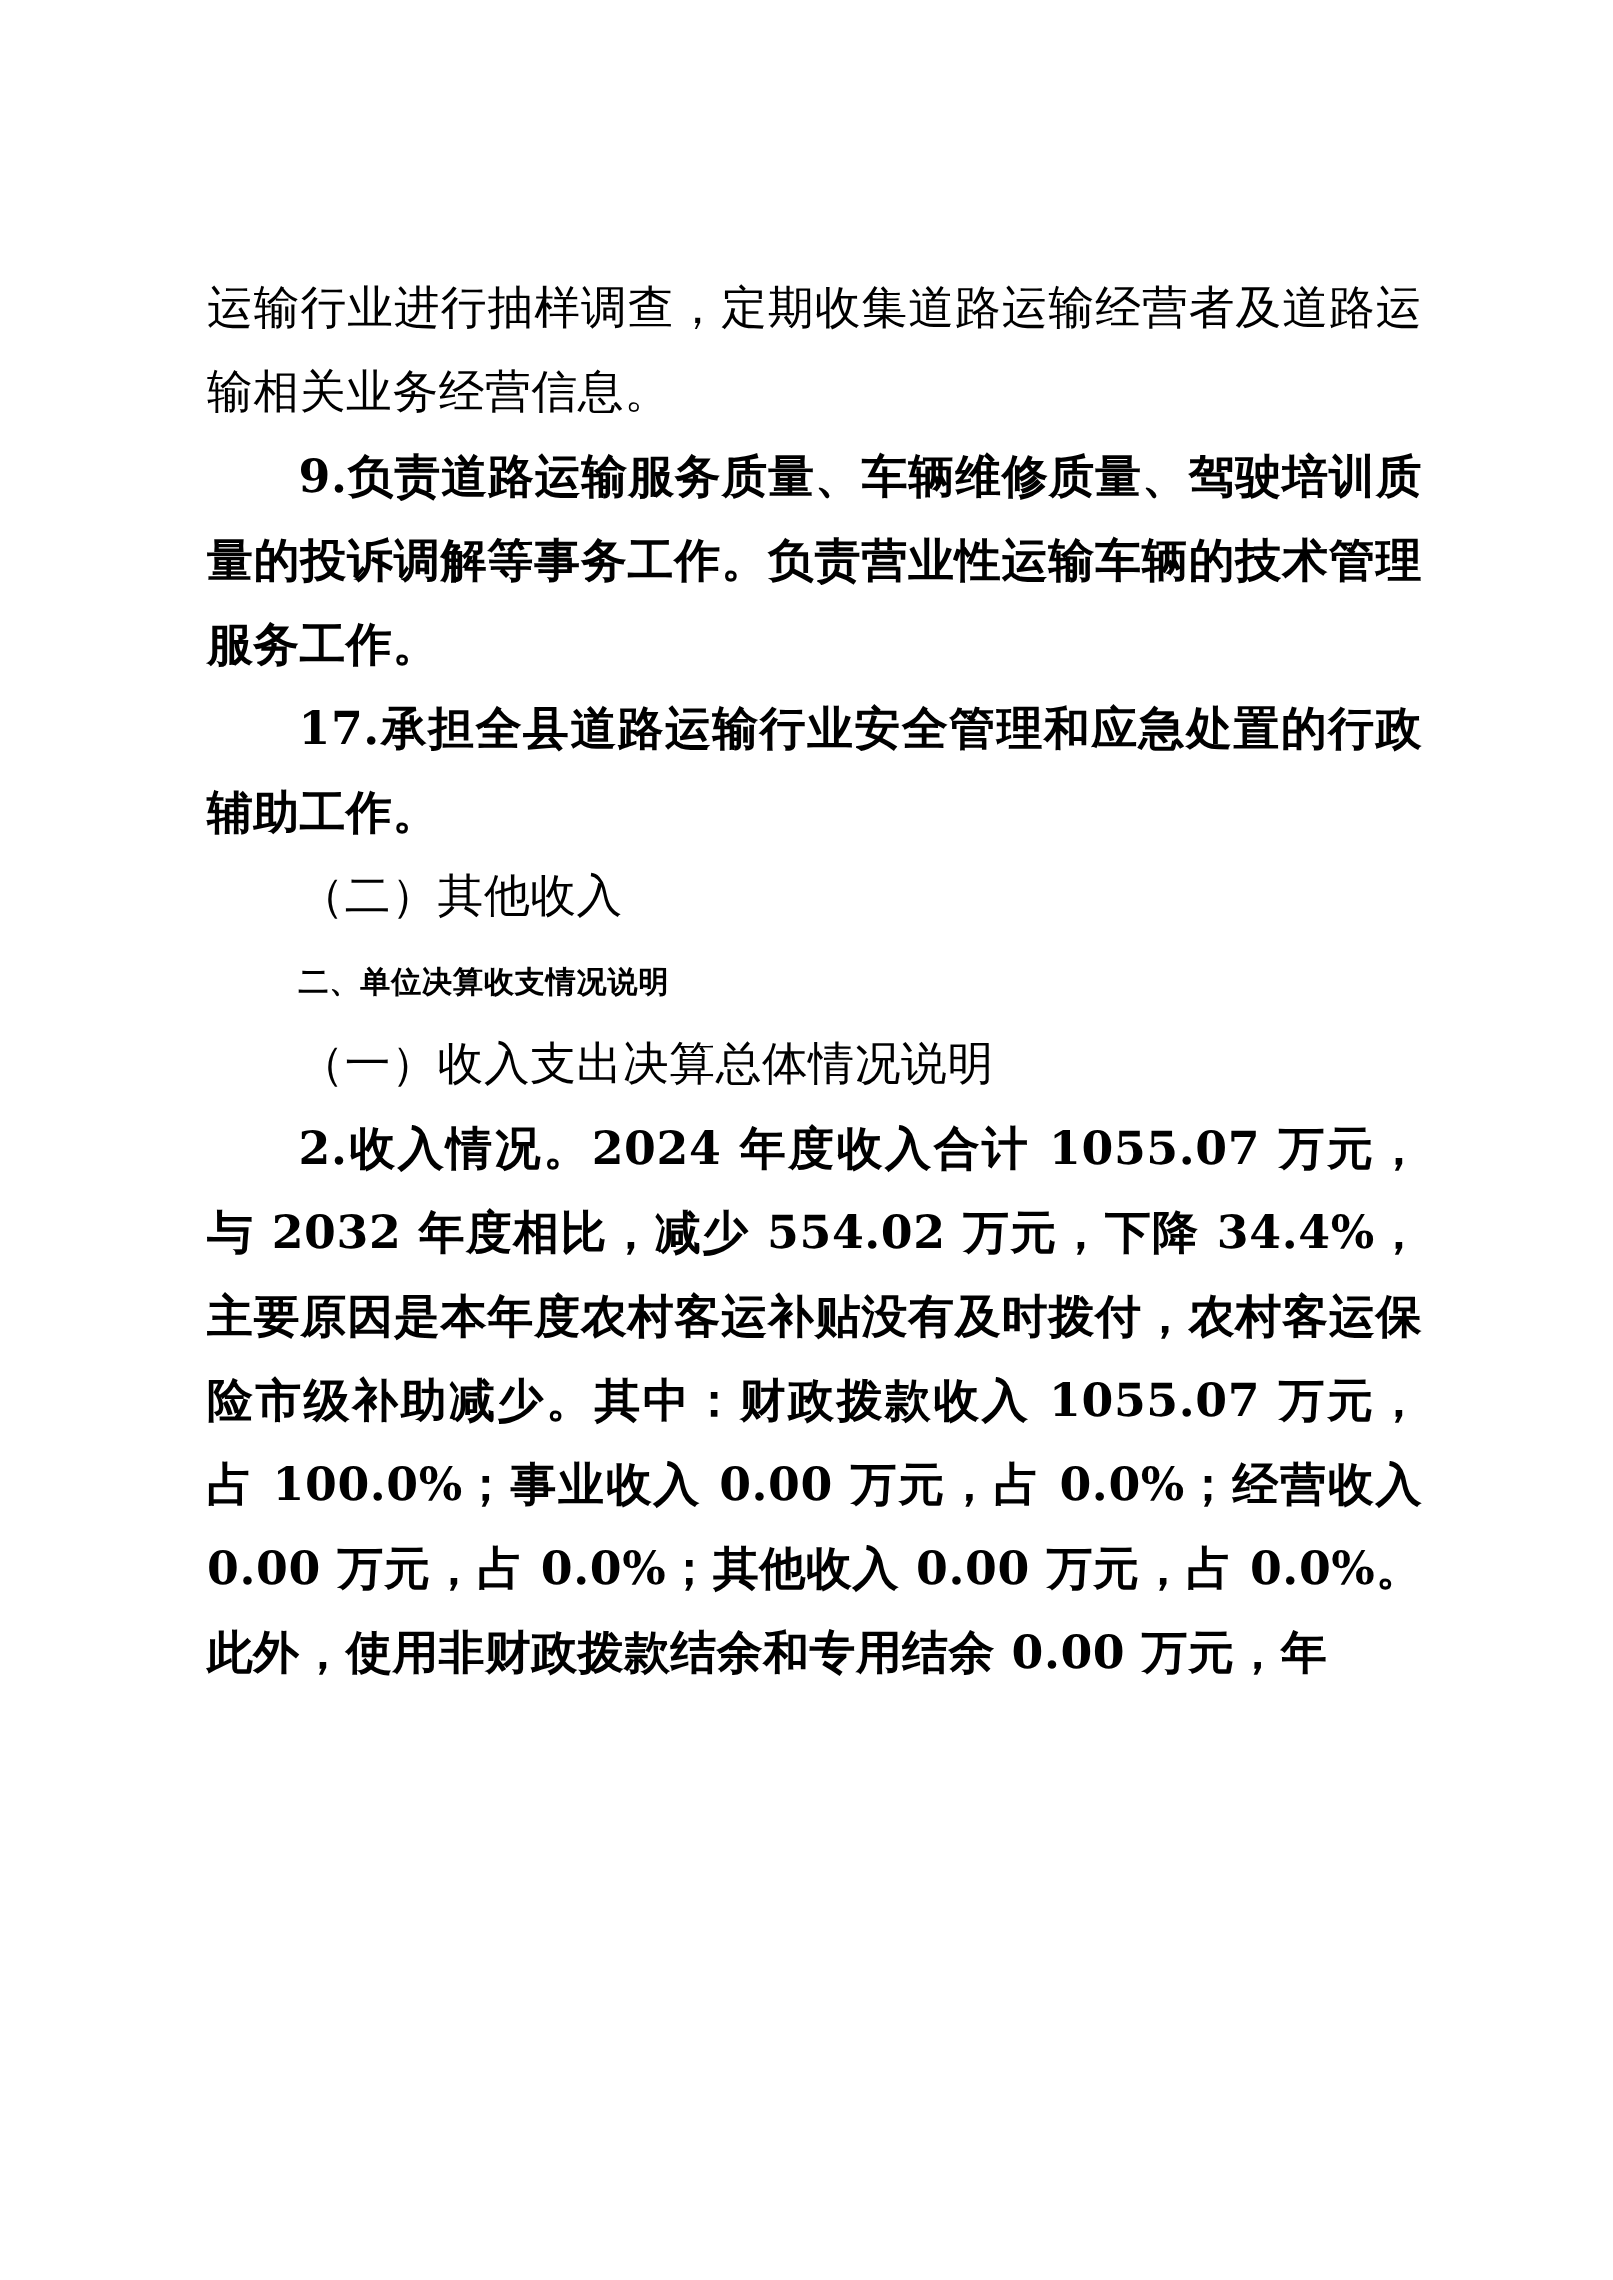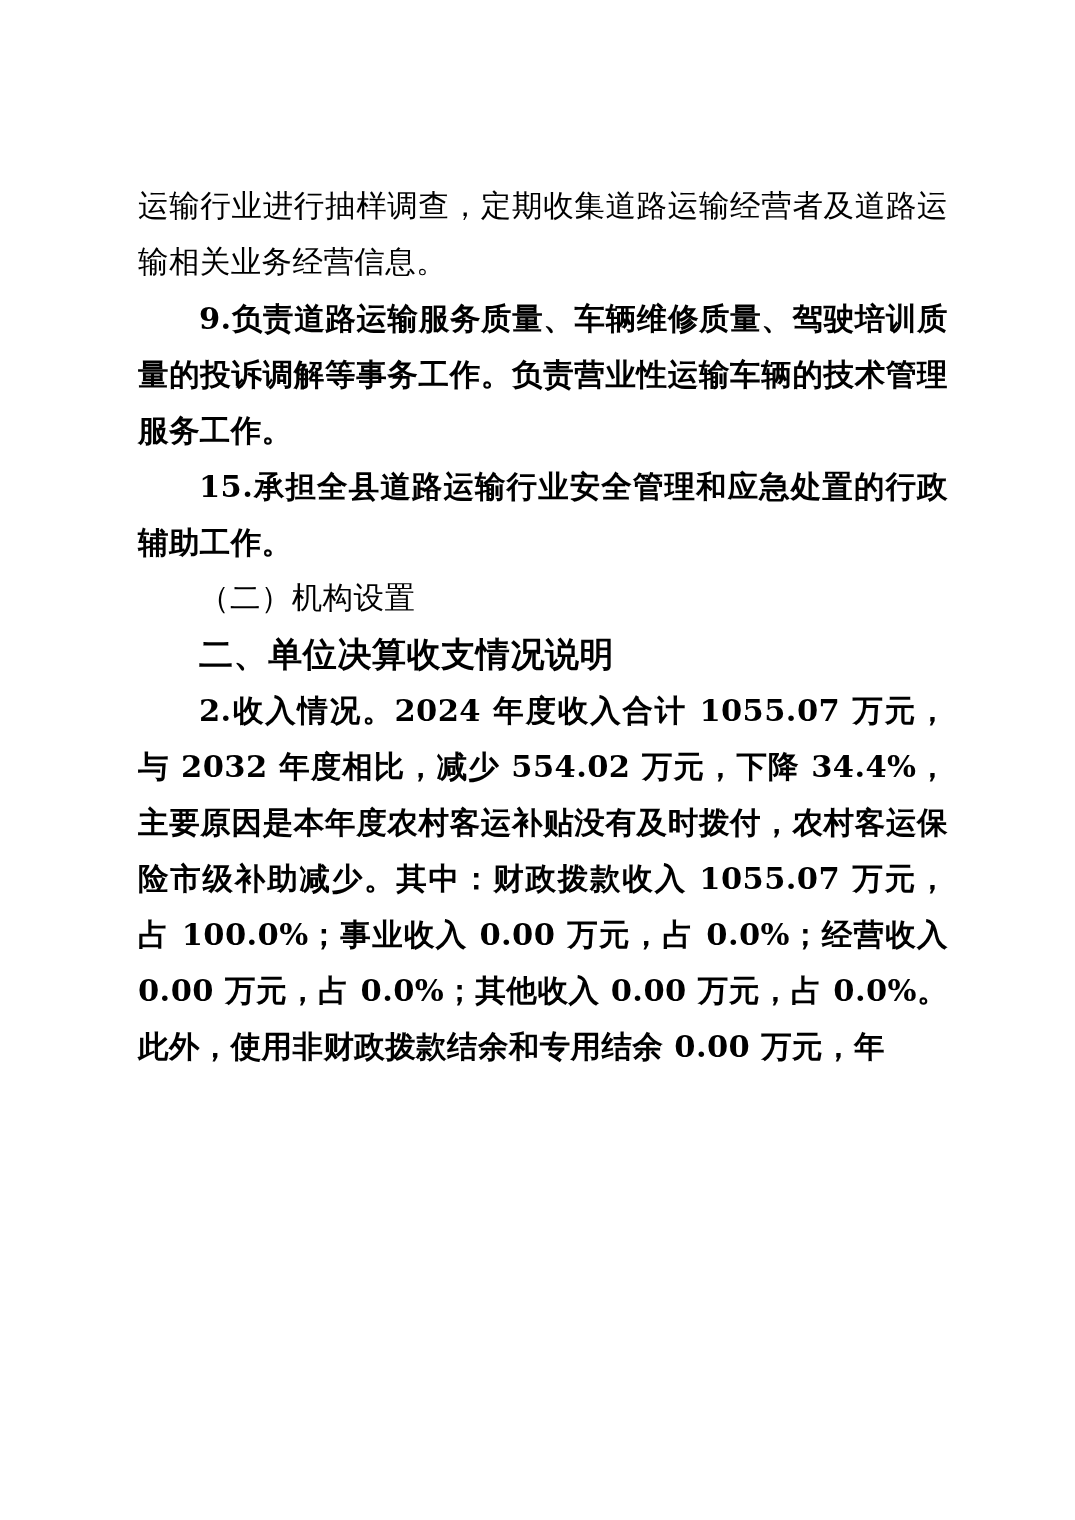--- a/index.html
+++ b/index.html
@@ -32,21 +32,21 @@
     text-align: justify;
     text-justify: inter-ideograph;
     margin: 0;
     text-indent: 0;
   }
   .indent {
     text-indent: 61px;
     font-weight: bold;
   }
   .heading {
-    font-size: 34px;
+    font-size: 20px;
     line-height: 56px;
     font-weight: bold;
     text-indent: 61px;
     margin: 0;
     letter-spacing: 0.6px;
     font-family: "DejaVu Sans", "Liberation Sans", sans-serif;
   }
   .subhead {
     font-size: 30.5px;
     line-height: 56px;
@@ -66,27 +66,28 @@
 </head>
 <body>
 
 <div class="page">
   <div class="content">
 
     <p class="para">运输行业进行抽样调查，定期收集道路运输经营者及道路运输相关业务经营信息。</p>
 
     <p class="para indent">9.负责道路运输服务质量、车辆维修质量、驾驶培训质量的投诉调解等事务工作。负责营业性运输车辆的技术管理服务工作。</p>
 
-    <p class="para indent">15.承担全县道路运输行业安全管理和应急处置的行政辅助工作。</p>
+    <p class="para indent">17.承担全县道路运输行业安全管理和应急处置的行政辅助工作。</p>
 
-    <p class="subhead">（二）机构设置</p>
+    <p class="subhead">（二）其他收入</p>
 
 
     <p class="heading">二、单位决算收支情况说明</p>
 
+    <p class="subhead">（一）收入支出决算总体情况说明</p>
 
 
     <p class="para indent">2.收入情况。2024 年度收入合计 1055.07 万元，与 2032 年度相比，减少 554.02 万元，下降 34.4%，主要原因是本年度农村客运补贴没有及时拨付，农村客运保险市级补助减少。其中：财政拨款收入 1055.07 万元，占 100.0%；事业收入 0.00 万元，占 0.0%；经营收入 0.00 万元，占 0.0%；其他收入 0.00 万元，占 0.0%。此外，使用非财政拨款结余和专用结余 0.00 万元，年</p>
 
   </div>
 
   <div class="footer">- 2 -</div>
 </div>
 
 </body></html>

